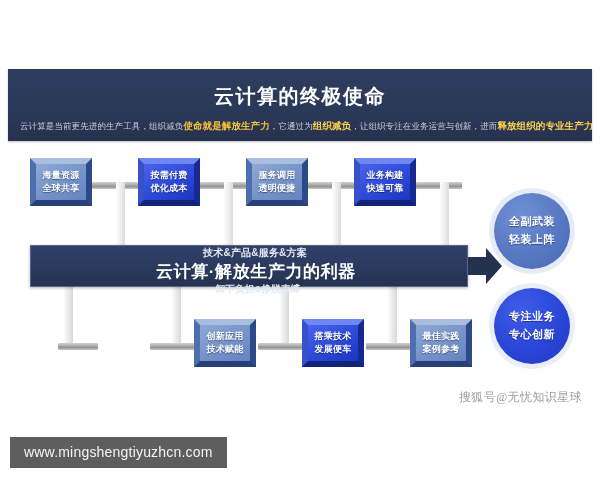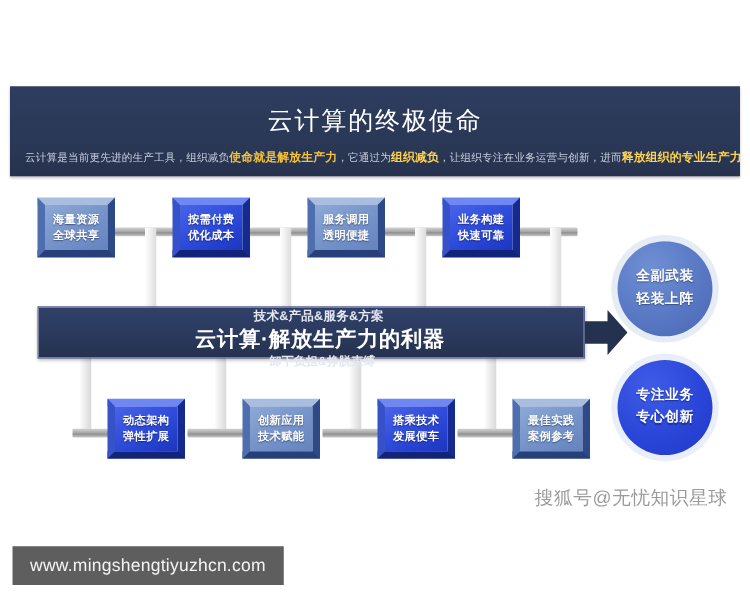--- a/index.html
+++ b/index.html
@@ -30,21 +30,21 @@
 
   
   .header{
     position:absolute;left:8px;top:69px;width:584px;height:72px;
     background:linear-gradient(180deg,#2e3c5e 0%,#2b3958 55%,#26324e 100%);
     box-shadow:0 1px 2px rgba(0,0,0,.25);
   }
   .header-title{
     position:absolute;left:0;right:0;top:14px;
     text-align:center;color:#ffffff;
-    font-size:20px;font-weight:normal;letter-spacing:1.5px;
+    font-size:20px;font-weight:bold;letter-spacing:1.5px;
   }
   .header-sub{
     position:absolute;left:12px;right:12px;top:51px;
     text-align:center;color:#c9cfdd;
     font-size:8.5px;letter-spacing:.1px;white-space:nowrap;
   }
   .header-sub .hl{color:#f5c23a;font-weight:bold;font-size:9.5px;}
   .header-sub .hl2{color:#ffd24d;font-weight:bold;font-size:9.5px;}
 
   
@@ -129,21 +129,21 @@
   }
   .circle.bright{
     background:radial-gradient(circle at 35% 28%,#3f5ce8 0%,#2a46d8 55%,#2038c4 100%);
     box-shadow:0 0 0 5px rgba(214,222,242,.5);
     text-shadow:0 1px 1px rgba(10,20,70,.55);
   }
 
   
   .watermark{
     position:absolute;right:18px;top:389px;
-    color:#9b9b9b;font-size:15px;letter-spacing:.4px;white-space:nowrap;
+    color:#9b9b9b;font-size:12px;letter-spacing:.4px;white-space:nowrap;font-family:Liberation Serif, serif;
   }
 </style>
 </head>
 <body>
 
 <div class="stage">
 
 
   <div class="header">
     <div class="header-title">云计算的终极使命</div>
@@ -180,24 +180,20 @@
   </div>
   <div class="box steel" style="left:246px;top:158px;">
     <span>服务调用</span>
     <span>透明便捷</span>
   </div>
   <div class="box vivid" style="left:354px;top:158px;">
     <span>业务构建</span>
     <span>快速可靠</span>
   </div>
 
-  <div class="box vivid" style="left:86px;top:319px;">
-    <span>动态架构</span>
-    <span>弹性扩展</span>
-  </div>
   <div class="box steel" style="left:194px;top:319px;">
     <span>创新应用</span>
     <span>技术赋能</span>
   </div>
   <div class="box vivid" style="left:302px;top:319px;">
     <span>搭乘技术</span>
     <span>发展便车</span>
   </div>
   <div class="box steel" style="left:410px;top:319px;">
     <span>最佳实践</span>

